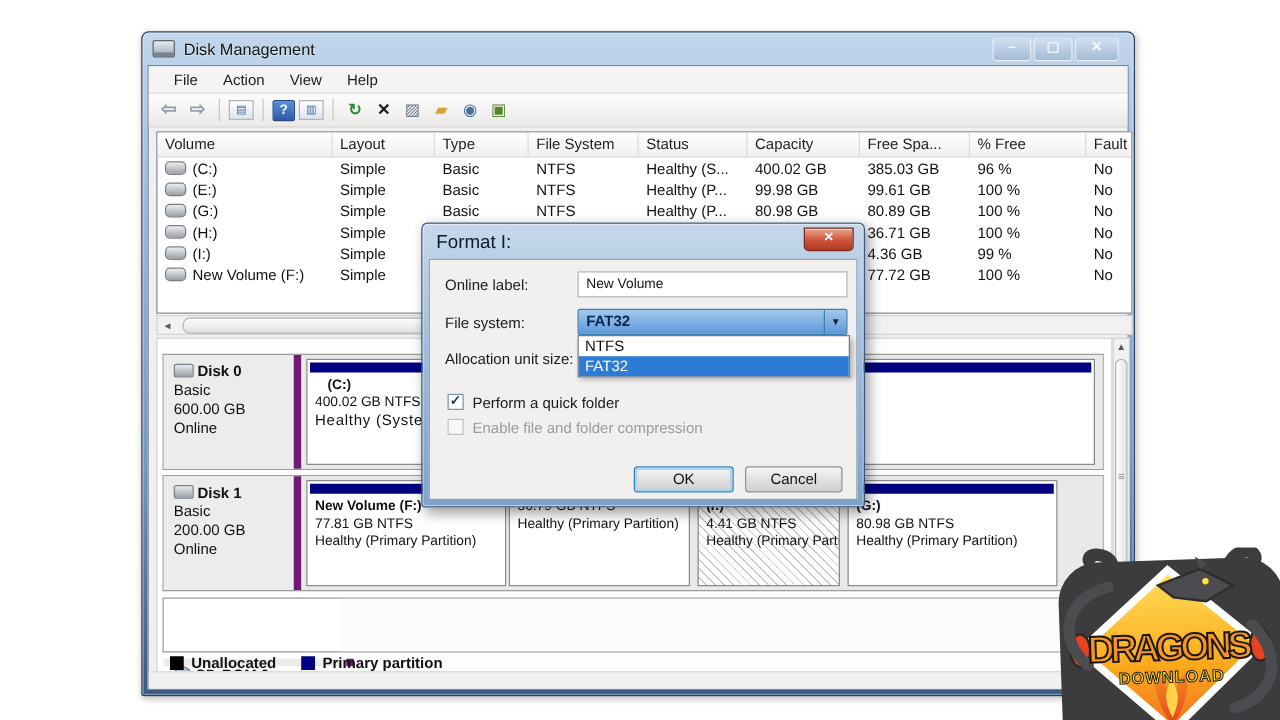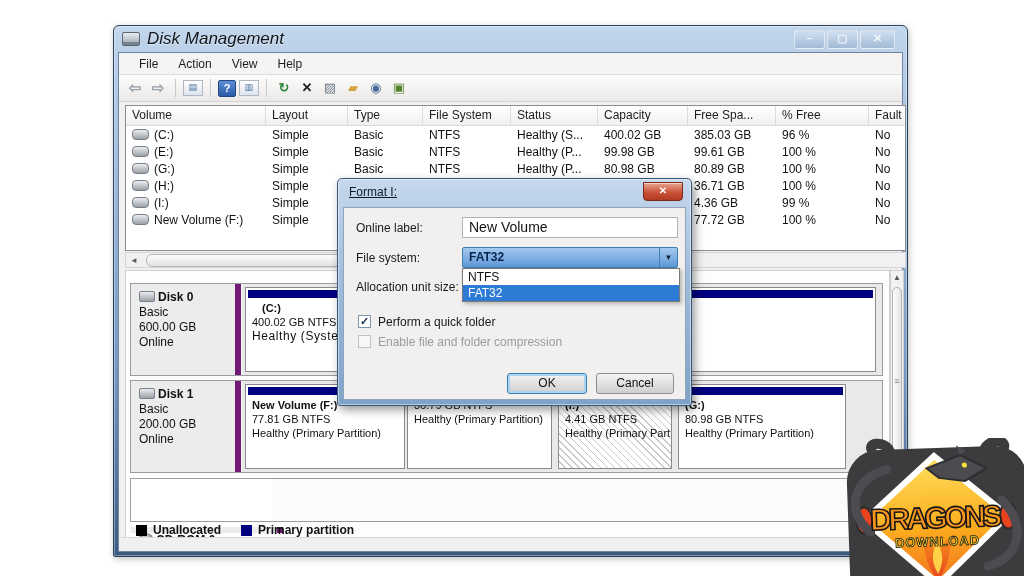--- a/index.html
+++ b/index.html
@@ -7,21 +7,21 @@
          font-family:"Liberation Sans",sans-serif;-webkit-font-smoothing:antialiased;}
 
   
   .window{position:absolute;left:113px;top:25px;width:793px;height:530px;
     background:linear-gradient(180deg,#c2d6ec 0%,#9db9da 28%,#7697bf 65%,#3c5a80 100%);
     border:1px solid #29405e;border-radius:6px 6px 2px 2px;
     box-shadow:inset 0 0 0 1px rgba(255,255,255,.35), 1px 2px 6px rgba(0,0,0,.25);}
   .titlebar{position:absolute;left:0;top:0;right:0;height:26px;display:flex;align-items:center;padding:0 8px;}
   .app-icon{width:16px;height:12px;border:1px solid #5d6670;border-radius:2px;
     background:linear-gradient(#e8edf2,#9aa5b1);box-shadow:inset 0 -3px 0 #76828e;}
-  .title{font-size:17px;color:#101418;margin-left:7px;text-shadow:0 1px 1px rgba(255,255,255,.6);font-style:italic;}
+  .title{font-size:13px;color:#101418;margin-left:7px;text-shadow:0 1px 1px rgba(255,255,255,.6);}
   .win-controls{position:absolute;right:12px;top:4px;display:flex;gap:2px;}
   .wbtn{width:29px;height:17px;border:1px solid rgba(255,255,255,.55);border-radius:3px;
     background:linear-gradient(rgba(255,255,255,.25),rgba(90,120,160,.25));
     color:#f2f7fc;font-size:11px;line-height:15px;text-align:center;font-weight:bold;}
   .wbtn.close{width:33px;}
 
   .client{position:absolute;left:4px;right:4px;top:26px;bottom:4px;background:#f0f0f0;border:1px solid #6e86a3;box-sizing:border-box;}
 
   .menubar{height:21px;border-bottom:1px solid #dcdcdc;background:#f5f4f2;display:flex;align-items:center;padding-left:10px;font-size:12px;color:#1c1c1c;}
   .menu-item{padding:0 10px;}
@@ -81,28 +81,28 @@
   .vs-btn.down{position:absolute;bottom:0;left:0;right:0;}
   .vs-thumb{position:absolute;left:1px;right:1px;top:16px;height:188px;background:linear-gradient(90deg,#fdfdfd,#e4e4e4);border:1px solid #b5b5b5;border-radius:5px;text-align:center;color:#8a8a8a;font-size:9px;line-height:186px;}
 
   .statusbar{position:absolute;left:0;right:0;bottom:0;height:13px;background:#f0f0f0;border-top:1px solid #d9d9d9;}
 
   
   .dialog{position:absolute;left:337px;top:178px;width:353px;height:226px;z-index:50;
     background:linear-gradient(180deg,#c6d8ec 0%,#9fbcdb 45%,#7fa2c8 100%);
     border:1px solid #39567c;border-radius:5px 5px 3px 3px;
     box-shadow:inset 0 0 0 1px rgba(255,255,255,.45), 3px 4px 10px rgba(0,0,0,.4);}
-  .dlg-title{position:absolute;left:11px;top:6px;font-size:12px;color:#0c1a2a;text-decoration:underline;}
+  .dlg-title{position:absolute;left:11px;top:6px;font-size:15px;color:#0c1a2a;}
   .dlg-close{position:absolute;right:8px;top:3px;width:38px;height:17px;
     background:linear-gradient(#e8a790,#cc5238 55%,#b03a22);border:1px solid #7e2619;border-radius:0 0 4px 4px;
     color:#fff;text-align:center;line-height:16px;font-size:10px;font-weight:bold;box-shadow:inset 0 1px 0 rgba(255,255,255,.5);}
   .dlg-body{position:absolute;left:5px;right:5px;top:28px;bottom:5px;background:#f1f0ee;border:1px solid #8ea4bd;}
   .dlabel{position:absolute;font-size:12px;color:#1a1a1a;white-space:nowrap;}
   .dlabel.disabled{color:#9b9b9b;}
-  .txt{position:absolute;left:118px;top:9px;width:216px;height:21px;background:#fff;border:1px solid #b2b2b2;box-sizing:border-box;font-size:14px;line-height:19px;padding-left:6px;color:#111;}
+  .txt{position:absolute;left:118px;top:9px;width:216px;height:21px;background:#fff;border:1px solid #b2b2b2;box-sizing:border-box;font-size:11px;line-height:19px;padding-left:6px;color:#111;}
   .combo{position:absolute;left:118px;top:39px;width:216px;height:21px;box-sizing:border-box;
     background:linear-gradient(#a3c9ef,#5f97d8);border:1px solid #3c7fb1;border-radius:2px;
     font-size:12px;line-height:19px;padding-left:6px;color:#07254e;font-weight:bold;}
   .combo-arrow{position:absolute;right:0;top:0;bottom:0;width:17px;border-left:1px solid #3c7fb1;text-align:center;font-size:8px;line-height:19px;color:#123;}
   .ddlist{position:absolute;left:118px;top:60px;width:218px;background:#fff;border:1px solid #7a7a7a;box-sizing:border-box;font-size:12px;z-index:5;box-shadow:2px 2px 4px rgba(0,0,0,.25);}
   .dd-item{height:16px;line-height:16px;padding-left:5px;color:#111;}
   .dd-item.sel{color:#fff;}
   .chk{position:absolute;width:13px;height:13px;background:#fff;border:1px solid #7a96af;box-sizing:border-box;font-size:11px;line-height:11px;text-align:center;font-weight:bold;color:#1d3557;}
   .chk.disabled{border-color:#c2c2c2;background:#f7f7f7;}
   .btn{position:absolute;height:21px;background:linear-gradient(#f5f5f5,#e3e3e3 45%,#cfcfcf);border:1px solid #8e8e8e;border-radius:3px;font-size:12px;text-align:center;line-height:19px;color:#111;box-sizing:border-box;}

